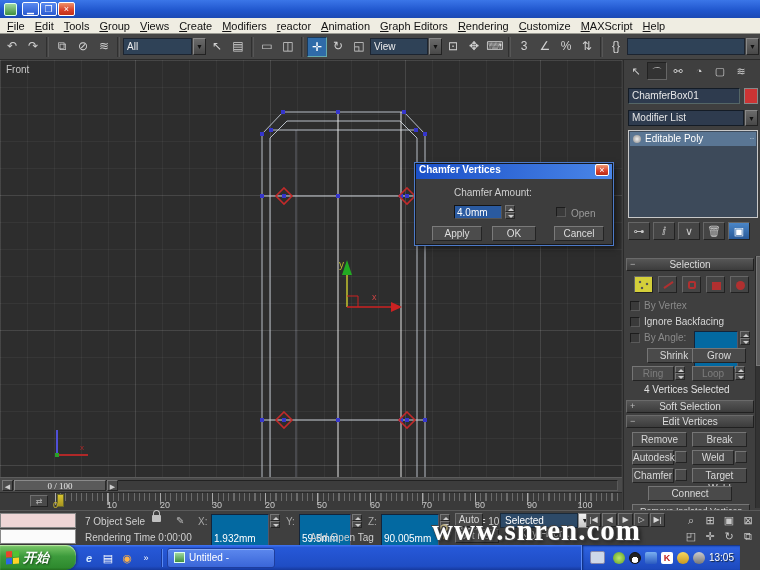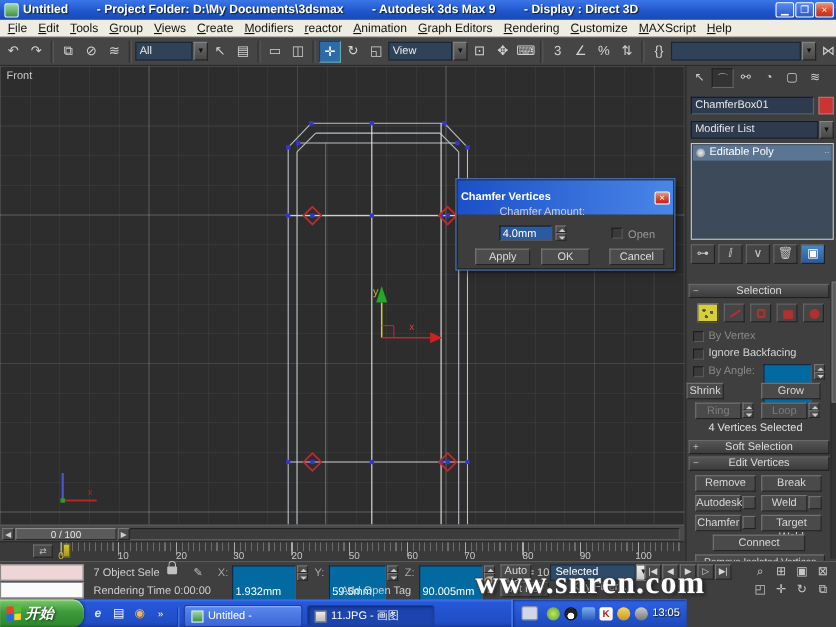--- a/index.html
+++ b/index.html
@@ -44,22 +44,22 @@
     background-image:
       repeating-linear-gradient(to right, rgba(255,255,255,0.08) 0 1px, transparent 1px 135px),
       repeating-linear-gradient(to bottom, rgba(255,255,255,0.08) 0 1px, transparent 1px 135px),
       repeating-linear-gradient(to right, rgba(255,255,255,0.045) 0 1px, transparent 1px 27px),
       repeating-linear-gradient(to bottom, rgba(255,255,255,0.045) 0 1px, transparent 1px 27px); }
   #vp-label { left:6px; top:4px; color:#c8c8c8; font-size:10px; }
 
   
   #dialog { left:415px; top:103px; width:198px; height:82px; background:#3d3d3d;
     border:1px solid #16181c; outline:1px solid #4d7ac8; box-shadow:3px 3px 6px rgba(0,0,0,.55); z-index:30; }
-  #dlg-title { position:absolute; left:0; top:0; width:100%; height:31px;
-    background:linear-gradient(90deg,#1b50c8,#4a86e8); display:flex; align-items:center; padding:0 3px; }
+  #dlg-title { position:absolute; left:0; top:0; width:100%; height:15px;
+    background:linear-gradient(90deg,#1b50c8,#4a86e8); display:flex; align-items:flex-start; padding:0 3px; }
   #dlg-title-text { color:#fff; font-size:10px; font-weight:bold; flex:1; }
   #dlg-close { width:14px; height:12px; background:linear-gradient(#f09a74,#d8402a 60%,#b82a14);
     border:1px solid #fff; border-radius:2px; color:#fff; font-size:9px; line-height:10px; text-align:center; }
   .dlg-label { position:absolute; color:#cfcfcf; font-size:10px; }
   #dlg-field { position:absolute; left:38px; top:41px; width:48px; height:14px; background:#2a5aa0;
     border:1px solid; border-color:#141414 #555 #555 #141414; color:#fff; font-size:10px; padding:1px 2px; }
   .spin { position:absolute; width:10px; height:14px; display:flex; flex-direction:column; }
   .spin b { flex:1; background:#4c4c4c; border:1px solid; border-color:#777 #262626 #262626 #777; position:relative; }
   .spin b::after { content:""; position:absolute; left:2px; top:2px;
     border-left:3px solid transparent; border-right:3px solid transparent; }
@@ -114,21 +114,21 @@
   .ptext { position:absolute; font-size:10px; color:#e0e0e0; }
 
   
   #timeslider { left:0; top:477px; width:622px; height:15px; background:#4a4a4a; border-top:1px solid #5c5c5c; }
   #ts-track { position:absolute; left:2px; top:2px; width:616px; height:11px; background:#3c3c3c;
     border:1px solid; border-color:#222 #5a5a5a #5a5a5a #222; }
   .ts-arrow { position:absolute; top:2px; width:11px; height:11px; background:#4c4c4c; color:#ccc;
     font-size:7px; text-align:center; line-height:11px; border:1px solid; border-color:#777 #242424 #242424 #777; }
   #ts-handle { position:absolute; left:14px; top:2px; width:92px; height:11px; background:#5a5a5a;
     border:1px solid; border-color:#8a8a8a #2a2a2a #2a2a2a #8a8a8a; color:#e8e8e8; font-size:9px;
-    text-align:center; line-height:10px; }
+    text-align:center; line-height:10px;font-family:Liberation Serif, serif; }
   #trackbar { left:0; top:492px; width:622px; height:18px; background:#3a3a3a; border-top:1px solid #2a2a2a; }
   #ticks { position:absolute; left:55px; top:0; width:563px; height:8px;
     background-image:repeating-linear-gradient(to right, rgba(200,200,200,.35) 0 1px, transparent 1px 5.25px); }
   #bigticks { position:absolute; left:55px; top:0; width:563px; height:12px;
     background-image:repeating-linear-gradient(to right, rgba(220,220,220,.55) 0 1px, transparent 1px 52.5px); }
   .rnum { position:absolute; top:7px; transform:translateX(-50%); font-size:9px; color:#c8c8c8; }
   #tb-marker { position:absolute; left:57px; top:1px; width:7px; height:13px;
     background:linear-gradient(#d8c430,#a89420); border:1px solid #6a6a2a; }
   #tb-zero { position:absolute; left:53px; top:7px; font-size:9px; color:#cdb92e; }
   #tb-icon { position:absolute; left:30px; top:2px; width:18px; height:12px; background:#4a4a4a;
@@ -155,22 +155,22 @@
   .pb { position:absolute; top:2px; width:15px; height:14px; background:#4a4a4a; border:1px solid;
     border-color:#747474 #232323 #232323 #747474; color:#d8d8d8; font-size:8px; text-align:center; line-height:12px; }
   .nv { position:absolute; width:18px; height:15px; color:#c8c8c8; font-size:11px; text-align:center; line-height:15px; }
 
   
   #watermark { left:432px; top:514px; z-index:40; font-family:"Liberation Serif", serif;
     font-weight:bold; font-size:29px; color:#fff; letter-spacing:1px;
     text-shadow:1px 1px 0 #444, -1px -1px 0 #444, 2px 2px 4px rgba(0,0,0,.6); }
 
   
-  #taskbar { left:0; top:545px; width:624px; height:25px;
-    background:linear-gradient(#4276f2,#2658d8 10%,#1f4dc4 85%,#16399e); display:flex; align-items:flex-end; }
+  #taskbar { left:0; top:545px; width:740px; height:25px;
+    background:linear-gradient(#4276f2,#2658d8 10%,#1f4dc4 85%,#16399e); display:flex; align-items:center; }
   #start-btn { width:76px; height:25px; border-radius:0 10px 10px 0;
     background:linear-gradient(#7cc96a,#3d9b3c 45%,#2e8a2e 90%,#23701f);
     display:flex; align-items:center; gap:4px; padding-left:6px;
     box-shadow:inset 0 1px 1px #bfe8a8, 1px 0 3px rgba(0,0,0,.4); }
   #start-flag { width:13px; height:13px; display:grid; grid-template-columns:6px 6px; grid-template-rows:6px 6px; gap:1px; transform:skewY(-5deg); }
   #start-flag i { display:block; }
   #start-text { color:#fff; font-size:13px; font-weight:bold; font-style:italic; text-shadow:1px 1px 2px #1a4a1a; }
   #quicklaunch { display:flex; align-items:center; gap:5px; padding:0 6px; height:25px; }
   .ql-icon { width:14px; height:14px; font-size:11px; line-height:14px; text-align:center; color:#fff; }
   .tb-divider { width:2px; height:18px; border-left:1px solid #1a3a9a; border-right:1px solid #5a8af4; margin:0 2px; }
@@ -185,26 +185,20 @@
   #clock { color:#fff; font-size:10px; text-shadow:1px 1px 1px #123; }
   #lang-ind { width:15px; height:13px; background:#cfd8e8; border:1px solid #88a; border-radius:2px; margin-right:4px; }
 </style>
 </head>
 <body>
 
 <div id="screen">
 
   <div id="titlebar" class="abs">
     <div id="title-icon"></div>
-    <div id="title-parts">
-      <span class="title-part">Untitled</span>
-      <span class="title-part">- Project Folder: D:\My Documents\3dsmax</span>
-      <span class="title-part">- Autodesk 3ds Max 9</span>
-      <span class="title-part">- Display : Direct 3D</span>
-    </div>
     <span class="winbtn">▁</span>
     <span class="winbtn">❐</span>
     <span class="winbtn close">×</span>
   </div>
 
   <div id="menubar" class="abs">
     <span class="menu-item">File</span>
     <span class="menu-item">Edit</span>
     <span class="menu-item">Tools</span>
     <span class="menu-item">Group</span>
@@ -221,21 +215,21 @@
   </div>
 
   <div id="toolbar" class="abs">
     <span class="tbi">↶</span>
     <span class="tbi">↷</span>
     <span class="tbsep"></span>
     <span class="tbi">⧉</span>
     <span class="tbi">⊘</span>
     <span class="tbi">≋</span>
     <span class="tbsep"></span>
-    <span class="combo" style="width:52px">
+    <span class="combo" style="width:69px">
         <span>All</span>
       </span>
     <span class="arrow-btn">▼</span>
     <span class="tbi">↖</span>
     <span class="tbi">▤</span>
     <span class="tbsep"></span>
     <span class="tbi">▭</span>
     <span class="tbi">◫</span>
     <span class="tbsep"></span>
     <span class="tbi active">✛</span>
@@ -409,21 +403,21 @@
     </div>
     <div class="prow dim" style="top:272px">
       <span class="chk"></span>
       <span>By Angle:</span>
     </div>
     <span class="coordfield" style="left:70px;top:271px;width:44px;color:#aebdd0">45.0</span>
     <span class="spin" style="left:116px;top:271px">
         <b class="up"></b>
         <b class="dn"></b>
       </span>
-    <span class="pbtn" style="left:0;top:288px;width:34px">Shrink</span>
+    <span class="pbtn" style="left:23px;top:288px;width:54px">Shrink</span>
     <span class="pbtn" style="left:68px;top:288px;width:54px">Grow</span>
     <span class="pbtn dim" style="left:8px;top:306px;width:42px">Ring</span>
     <span class="spin" style="left:51px;top:306px">
         <b class="up"></b>
         <b class="dn"></b>
       </span>
     <span class="pbtn dim" style="left:68px;top:306px;width:42px">Loop</span>
     <span class="spin" style="left:111px;top:306px">
         <b class="up"></b>
         <b class="dn"></b>
@@ -549,24 +543,20 @@
       <span class="ql-icon" style="color:#cfe6ff;font-weight:bold;font-style:italic">e</span>
       <span class="ql-icon">▤</span>
       <span class="ql-icon" style="color:#ffb347">◉</span>
       <span class="ql-icon" style="font-size:9px">»</span>
     </div>
     <div class="tb-divider"></div>
     <div class="task" style="width:108px">
       <span class="task-icon" style="background:linear-gradient(#9fd89f,#3f8f3f);border:1px solid #dfe"></span>
       <span>Untitled -</span>
     </div>
-    <div class="task active" style="width:116px">
-      <span class="task-icon" style="background:linear-gradient(#eee,#bbb);border:1px solid #888"></span>
-      <span>11.JPG - 画图</span>
-    </div>
     <div id="tray">
       <span id="lang-ind"></span>
       <span class="tray-icon" style="background:radial-gradient(#bde86a,#5a9b28);border-radius:50%"></span>
       <span class="tray-icon" style="background:radial-gradient(circle at 50% 70%,#fff 35%,#222 38%);border-radius:50%;border:1px solid #111"></span>
       <span class="tray-icon" style="background:linear-gradient(#7ab0f0,#2a5ac0)"></span>
       <span class="tray-icon" style="background:#fff;color:#c02020;font-weight:bold">K</span>
       <span class="tray-icon" style="background:linear-gradient(#f8d860,#c89820);border-radius:50%"></span>
       <span class="tray-icon" style="background:linear-gradient(#cccccc,#777777);border-radius:50%"></span>
       <span id="clock">13:05</span>
     </div>

